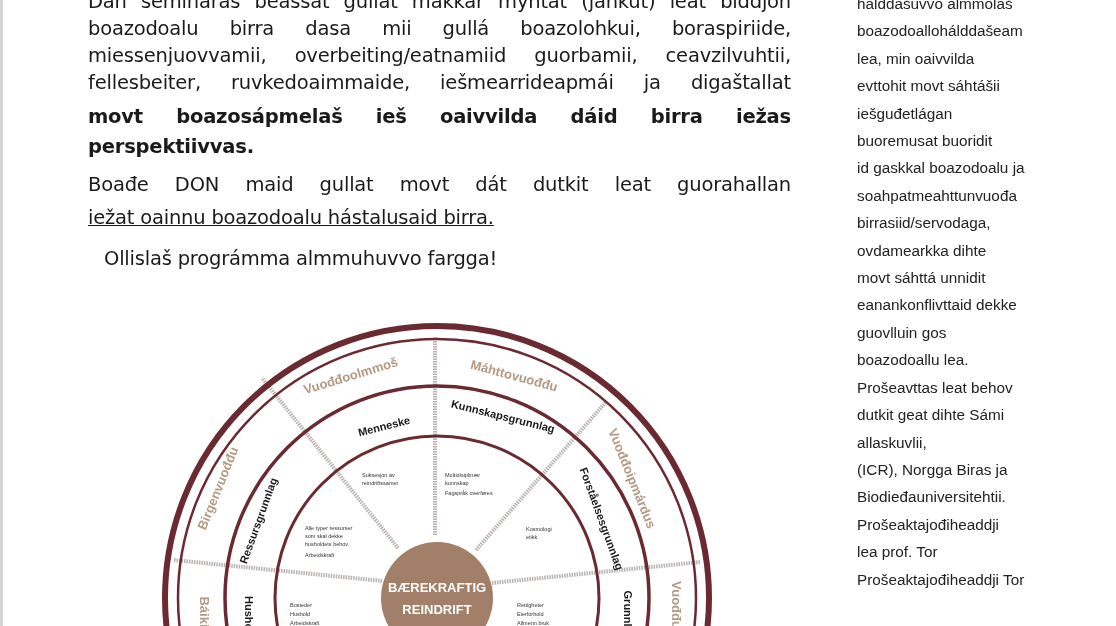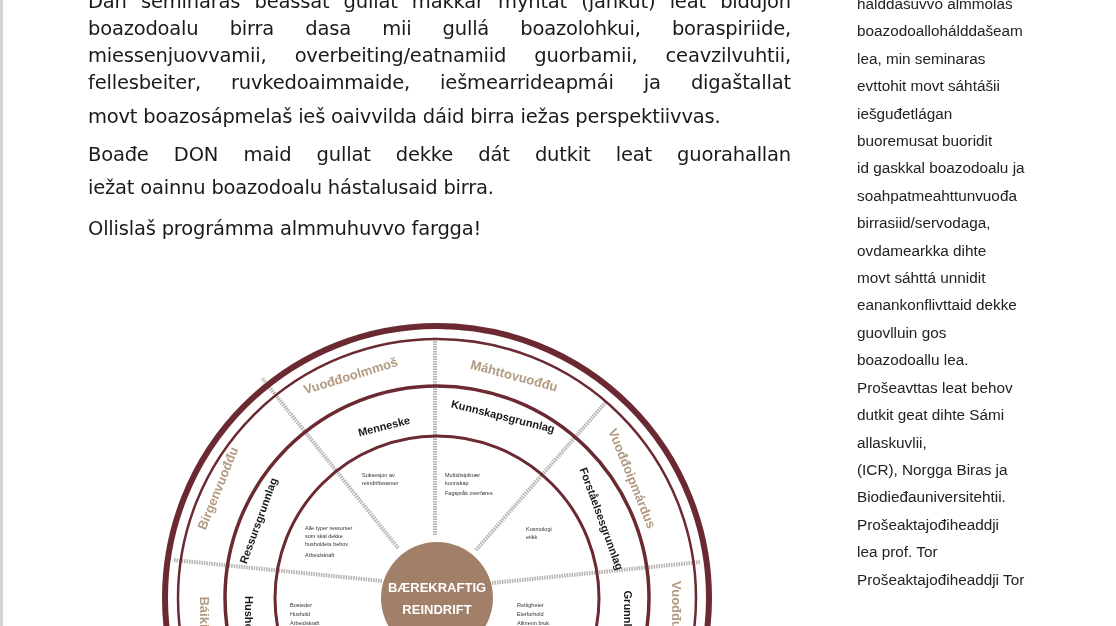--- a/index.html
+++ b/index.html
@@ -16,25 +16,25 @@
   .main-col {
     position: absolute; left: 88px; top: -12px; width: 703px;
   }
   .para {
     margin: 0; font-size: 19.5px; line-height: 29.5px;
     text-align: justify; letter-spacing: -0.2px;
   }
   .para .ln { display: block; text-align: justify; text-align-last: justify; }
   .para .ln.last { text-align-last: left; }
   .p1 .ln { line-height: 27px; }
-  .p1 .ln.spaced { margin-top: 6px; line-height: 30px; }
+  .p1 .ln.spaced { margin-top: 6px; line-height: 30px; font-weight: bold; }
   .p2 { margin-top: 8px; }
   .p2 .ln { line-height: 30px; }
-  .p2 .ln.spaced { margin-top: 3px; }
-  .p3 { margin-top: 11px; }
+  .p2 .ln.spaced { margin-top: 3px; text-decoration: underline; }
+  .p3 { margin-top: 11px; margin-left: 16px; }
 
   .side-col {
     position: absolute; left: 857px; top: -10px; width: 200px;
     font-family: "Liberation Sans", sans-serif;
     font-size: 15.3px; line-height: 27.4px; color: #222;
   }
   .side-col .ln { display: block; white-space: nowrap; }
 
   .diagram {
     position: absolute; left: 0; top: 0; width: 1116px; height: 626px;
@@ -49,32 +49,32 @@
 
 <div class="main-col">
   <p class="para p1">
     <span class="ln">Dan seminaras beassat gullat makkár myhtat (jáhkut) leat biddjon</span>
     <span class="ln">boazodoalu birra dasa mii gullá boazolohkui, boraspiriide,</span>
     <span class="ln">miessenjuovvamii, overbeiting/eatnamiid guorbamii, ceavzilvuhtii,</span>
     <span class="ln">fellesbeiter, ruvkedoaimmaide, iešmearrideapmái ja digaštallat</span>
     <span class="ln last spaced">movt boazosápmelaš ieš oaivvilda dáid birra iežas perspektiivvas.</span>
   </p>
   <p class="para p2">
-    <span class="ln">Boađe DON maid gullat dekke dát dutkit leat guorahallan</span>
+    <span class="ln">Boađe DON maid gullat movt dát dutkit leat guorahallan</span>
     <span class="ln last spaced">iežat oainnu boazodoalu hástalusaid birra.</span>
   </p>
   <p class="para p3">
     <span class="ln last">Ollislaš prográmma almmuhuvvo fargga!</span>
   </p>
 </div>
 
 <div class="side-col">
   <span class="ln">hálddašuvvo almmolaš</span>
   <span class="ln">boazodoallohálddašeam</span>
-  <span class="ln">lea, min seminaras</span>
+  <span class="ln">lea, min oaivvilda</span>
   <span class="ln">evttohit movt sáhtášii</span>
   <span class="ln">iešguđetlágan</span>
   <span class="ln">buoremusat buoridit</span>
   <span class="ln">id gaskkal boazodoalu ja</span>
   <span class="ln">soahpatmeahttunvuođa</span>
   <span class="ln">birrasiid/servodaga,</span>
   <span class="ln">ovdamearkka dihte</span>
   <span class="ln">movt sáhttá unnidit</span>
   <span class="ln">eanankonflivttaid dekke</span>
   <span class="ln">guovlluin gos</span>

